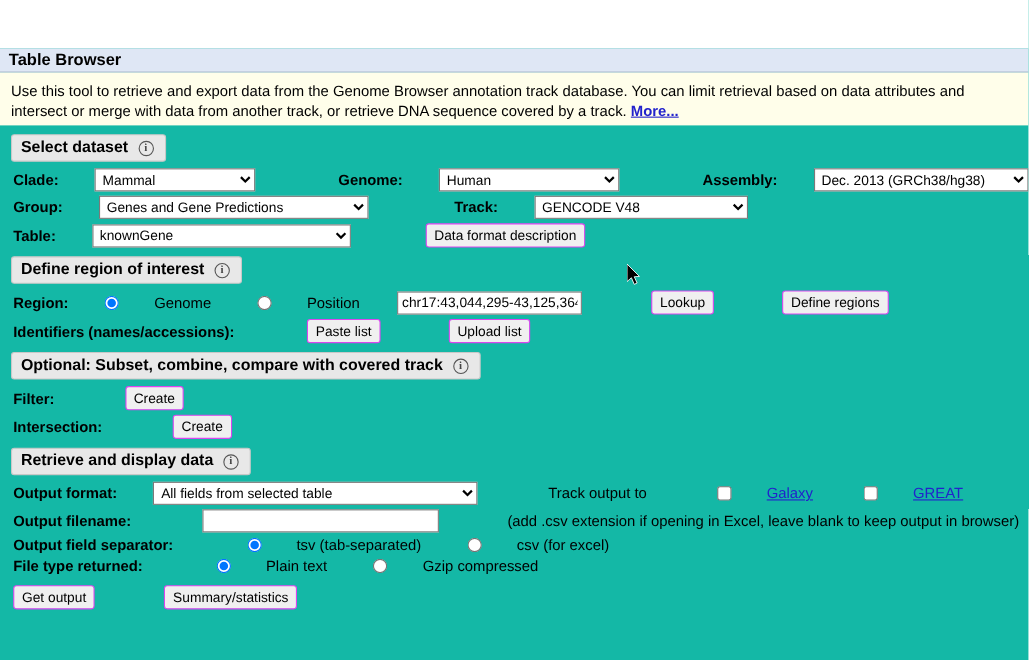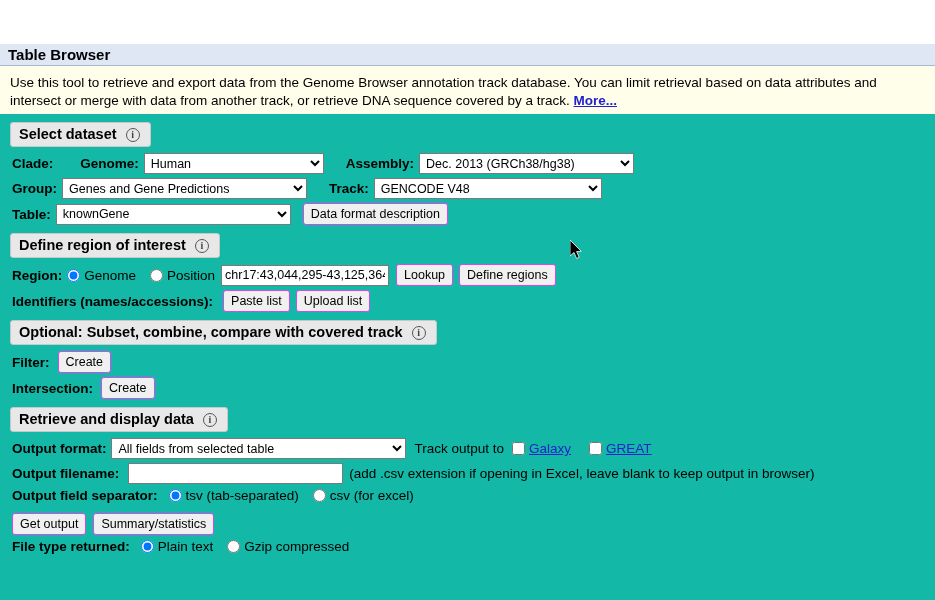--- a/index.html
+++ b/index.html
@@ -64,20 +64,21 @@
     font-family: "Liberation Serif", serif;
     margin-left: 5px;
     vertical-align: 1px;
   }
   .rows { margin: 6px 0 0 2px; }
   .row {
     display: flex;
     align-items: center;
     margin-bottom: 4px;
     white-space: nowrap;
+    gap: 28px;
   }
   .lbl { font-weight: bold; font-size: 13.5px; margin-right: 5px; }
   .gap { display: inline-block; width: 22px; }
 
   select {
     font-family: "Liberation Sans", sans-serif;
     font-size: 12.5px;
     height: 21px;
     border: 1px solid #7a7a7a;
     background: #ffffff;
@@ -133,39 +134,42 @@
   </div>
 
   <div class="section">
     <div class="sec-head">
       <span>Select dataset</span>
       <span class="info-icon">i</span>
     </div>
     <div class="rows">
       <div class="row">
         <span class="lbl">Clade:</span>
+        <select style="width:160px">
+          <option>Mammal</option>
+        </select>
         <span class="gap"></span>
         <span class="lbl">Genome:</span>
         <select style="width:180px">
           <option>Human</option>
         </select>
         <span class="gap"></span>
         <span class="lbl">Assembly:</span>
         <select style="width:215px">
           <option>Dec. 2013 (GRCh38/hg38)</option>
         </select>
       </div>
       <div class="row">
         <span class="lbl">Group:</span>
         <select style="width:245px">
           <option>Genes and Gene Predictions</option>
         </select>
         <span class="gap"></span>
         <span class="lbl">Track:</span>
-        <select style="width:228px">
+        <select style="width:194px">
           <option>GENCODE V48</option>
         </select>
       </div>
       <div class="row">
         <span class="lbl">Table:</span>
         <select style="width:235px">
           <option>knownGene</option>
         </select>
         <span style="display:inline-block;width:12px"></span>
         <button>Data format description</button>
@@ -247,33 +251,33 @@
         <span class="note">(add .csv extension if opening in Excel, leave blank to keep output in browser)</span>
       </div>
       <div class="row">
         <span class="lbl">Output field separator:</span>
         <span style="display:inline-block;width:6px"></span>
         <input type="radio" name="sep" checked="" style="">
         <span class="radio-label">tsv (tab-separated)</span>
         <input type="radio" name="sep" style="">
         <span class="radio-label">csv (for excel)</span>
       </div>
+      <div class="row">
+        <span class="lbl">File type returned:</span>
+        <span style="display:inline-block;width:6px"></span>
+        <input type="radio" name="ftype" checked="" style="">
+        <span class="radio-label">Plain text</span>
+        <input type="radio" name="ftype" style="">
+        <span class="radio-label">Gzip compressed</span>
+      </div>
       <div class="row" style="margin-top:10px">
         <button>Get output</button>
         <span style="display:inline-block;width:7px"></span>
         <button>Summary/statistics</button>
       </div>
-      <div class="row">
-        <span class="lbl">File type returned:</span>
-        <span style="display:inline-block;width:6px"></span>
-        <input type="radio" name="ftype" checked="" style="">
-        <span class="radio-label">Plain text</span>
-        <input type="radio" name="ftype" style="">
-        <span class="radio-label">Gzip compressed</span>
-      </div>
     </div>
   </div>
 
   <svg class="cursor" viewBox="0 0 12 19">
     <polygon points="0,0 0,16 4,12.5 6.6,18.5 9.2,17.3 6.6,11.6 11.3,11.3" fill="#000000" stroke="#ffffff" stroke-width="0.8"></polygon>
   </svg>
 
 </div>
 
 </body></html>

